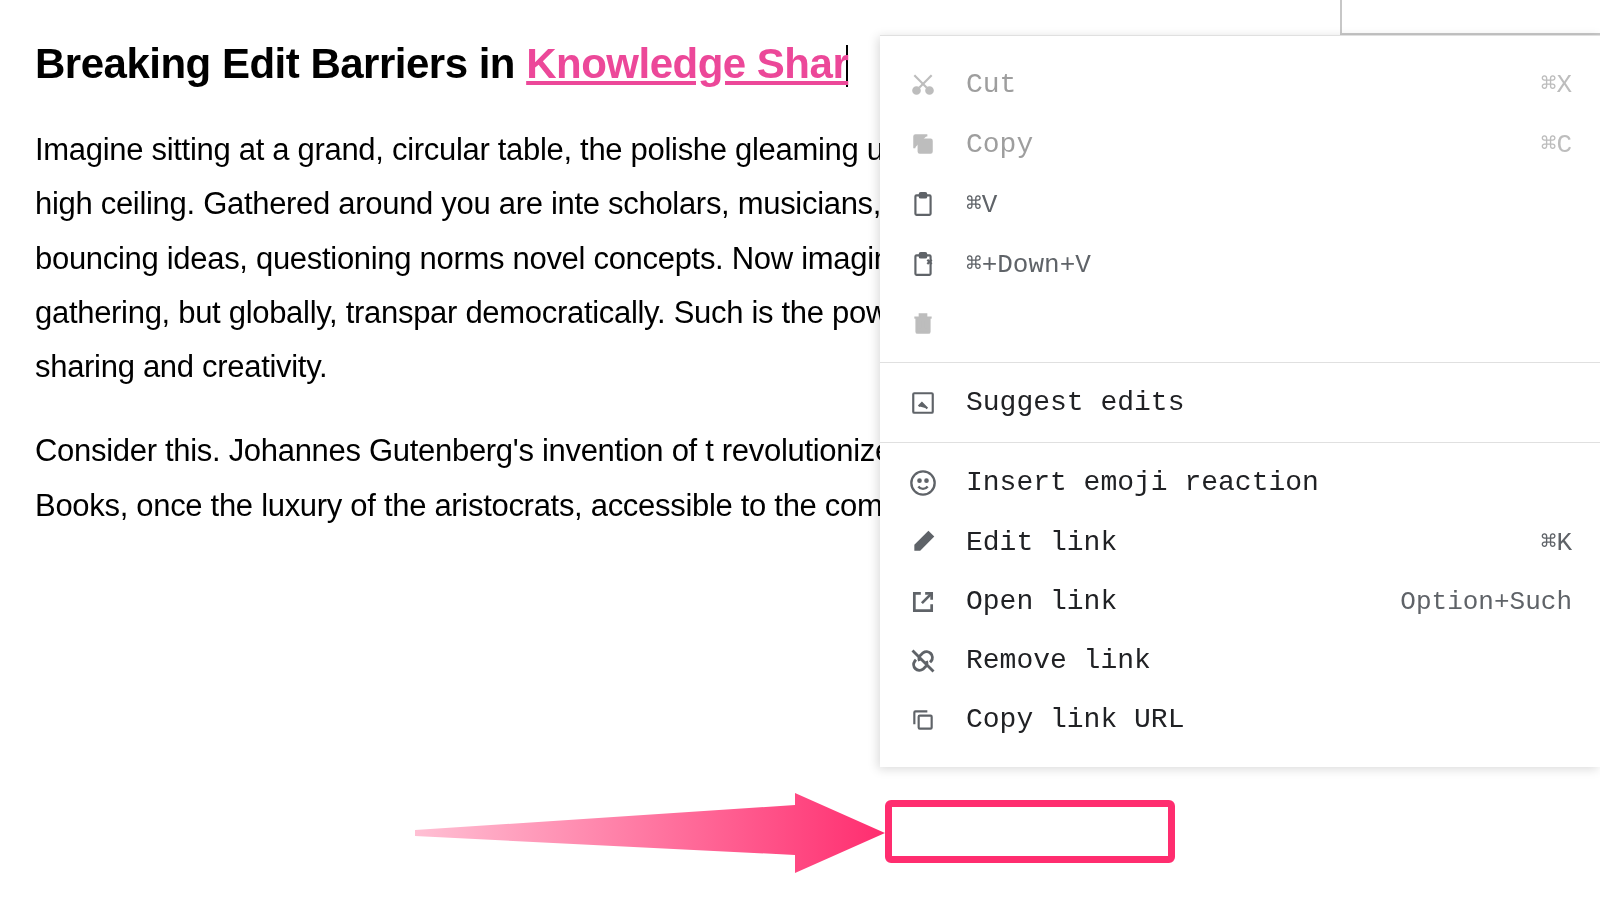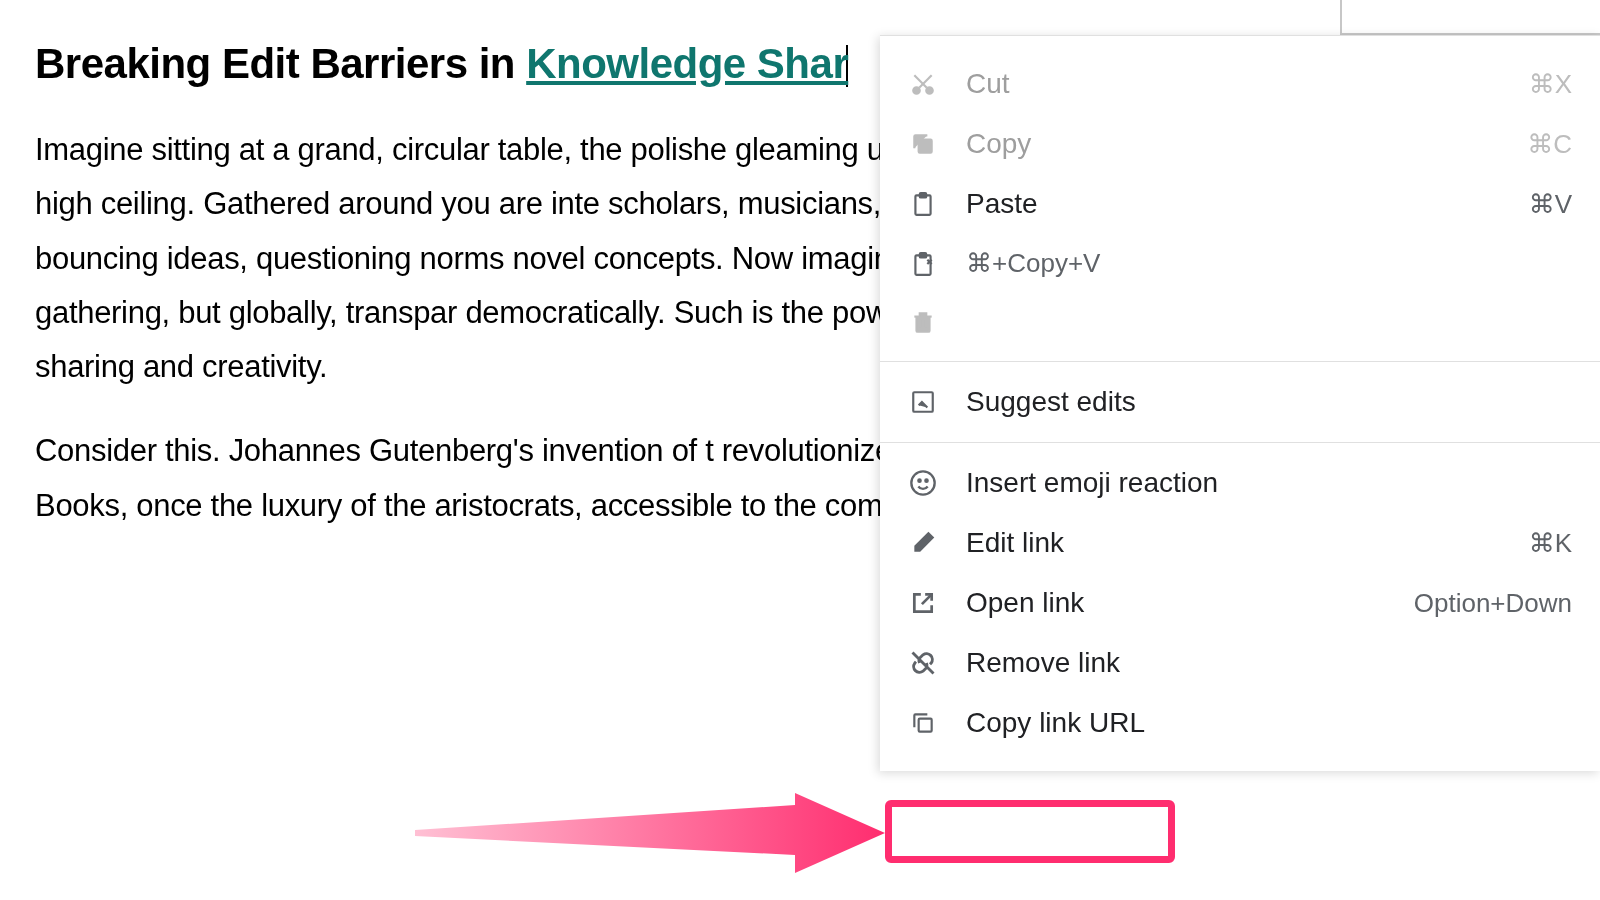--- a/index.html
+++ b/index.html
@@ -20,21 +20,21 @@
       position: relative;
     }
     .title {
       font-size: 42px;
       font-weight: bold;
       color: #000;
       margin-bottom: 35px;
       letter-spacing: -0.5px;
     }
     .title-link {
-      color: #0f766e;
+      color: #ec4899;
       text-decoration: underline;
       position: relative;
     }
     .cursor {
       display: inline-block;
       width: 2px;
       height: 42px;
       background: #000;
       vertical-align: text-bottom;
       margin-left: -2px;
@@ -60,20 +60,21 @@
     }
     .context-menu {
       position: absolute;
       left: 880px;
       top: 35px;
       width: 720px;
       background: #fff;
       box-shadow: -2px 2px 10px rgba(0,0,0,0.15);
       border-top: 1px solid #e0e0e0;
       padding: 18px 0;
+      font-family: Liberation Mono, monospace;
     }
     .menu-item {
       display: flex;
       align-items: center;
       padding: 14px 28px;
       font-size: 28px;
       color: #202124;
       cursor: pointer;
       position: relative;
     }
@@ -165,33 +166,32 @@
     <span class="label">Copy</span>
     <span class="shortcut">⌘C</span>
   </div>
   <div class="menu-item">
     <span class="icon">
       <svg width="26" height="26" viewBox="0 0 24 24" fill="none" stroke="#5f6368" stroke-width="2">
           <rect x="5" y="4" width="14" height="18" rx="1"></rect>
           <rect x="9" y="2" width="6" height="4" rx="1" fill="#5f6368"></rect>
         </svg>
     </span>
-    <span class="label">Paste</span>
     <span class="shortcut">⌘V</span>
   </div>
   <div class="menu-item">
     <span class="icon">
       <svg width="26" height="26" viewBox="0 0 24 24" fill="none" stroke="#5f6368" stroke-width="2">
           <rect x="5" y="4" width="14" height="18" rx="1"></rect>
           <rect x="9" y="2" width="6" height="4" rx="1" fill="#5f6368"></rect>
           <line x1="16" y1="8" x2="20" y2="12"></line>
           <line x1="20" y1="8" x2="16" y2="12"></line>
         </svg>
     </span>
-    <span class="shortcut">⌘+Copy+V</span>
+    <span class="shortcut">⌘+Down+V</span>
   </div>
   <div class="menu-item disabled">
     <span class="icon">
       <svg width="26" height="26" viewBox="0 0 24 24" fill="none" stroke="#bdbdbd" stroke-width="2">
           <path d="M4 7h16"></path>
           <path d="M6 7v13a1 1 0 0 0 1 1h10a1 1 0 0 0 1-1V7"></path>
           <line x1="10" y1="11" x2="10" y2="17"></line>
           <line x1="14" y1="11" x2="14" y2="17"></line>
           <path d="M9 7V4h6v3"></path>
         </svg>
@@ -230,21 +230,21 @@
   </div>
   <div class="menu-item">
     <span class="icon">
       <svg width="26" height="26" viewBox="0 0 24 24" fill="none" stroke="#5f6368" stroke-width="2.5">
           <path d="M10 4H4v16h16v-6"></path>
           <path d="M14 4h6v6"></path>
           <line x1="20" y1="4" x2="11" y2="13"></line>
         </svg>
     </span>
     <span class="label">Open link</span>
-    <span class="shortcut">Option+Down</span>
+    <span class="shortcut">Option+Such</span>
   </div>
   <div class="menu-item">
     <span class="icon">
       <svg width="28" height="28" viewBox="0 0 24 24" fill="none" stroke="#5f6368" stroke-width="2.5">
           <path d="M9 12a5 5 0 0 1 0-4l3-3a5 5 0 0 1 7 7l-1 1"></path>
           <path d="M15 12a5 5 0 0 1 0 4l-3 3a5 5 0 0 1-7-7l1-1"></path>
           <line x1="3" y1="3" x2="21" y2="21"></line>
         </svg>
     </span>
     <span class="label">Remove link</span>

